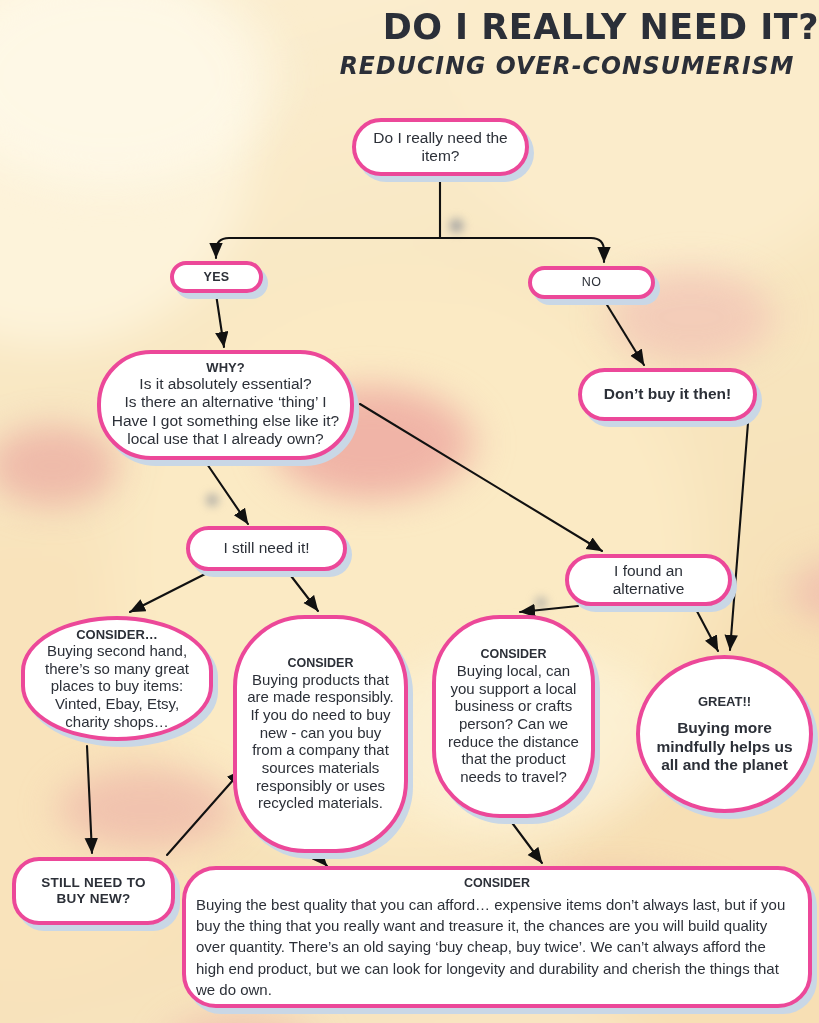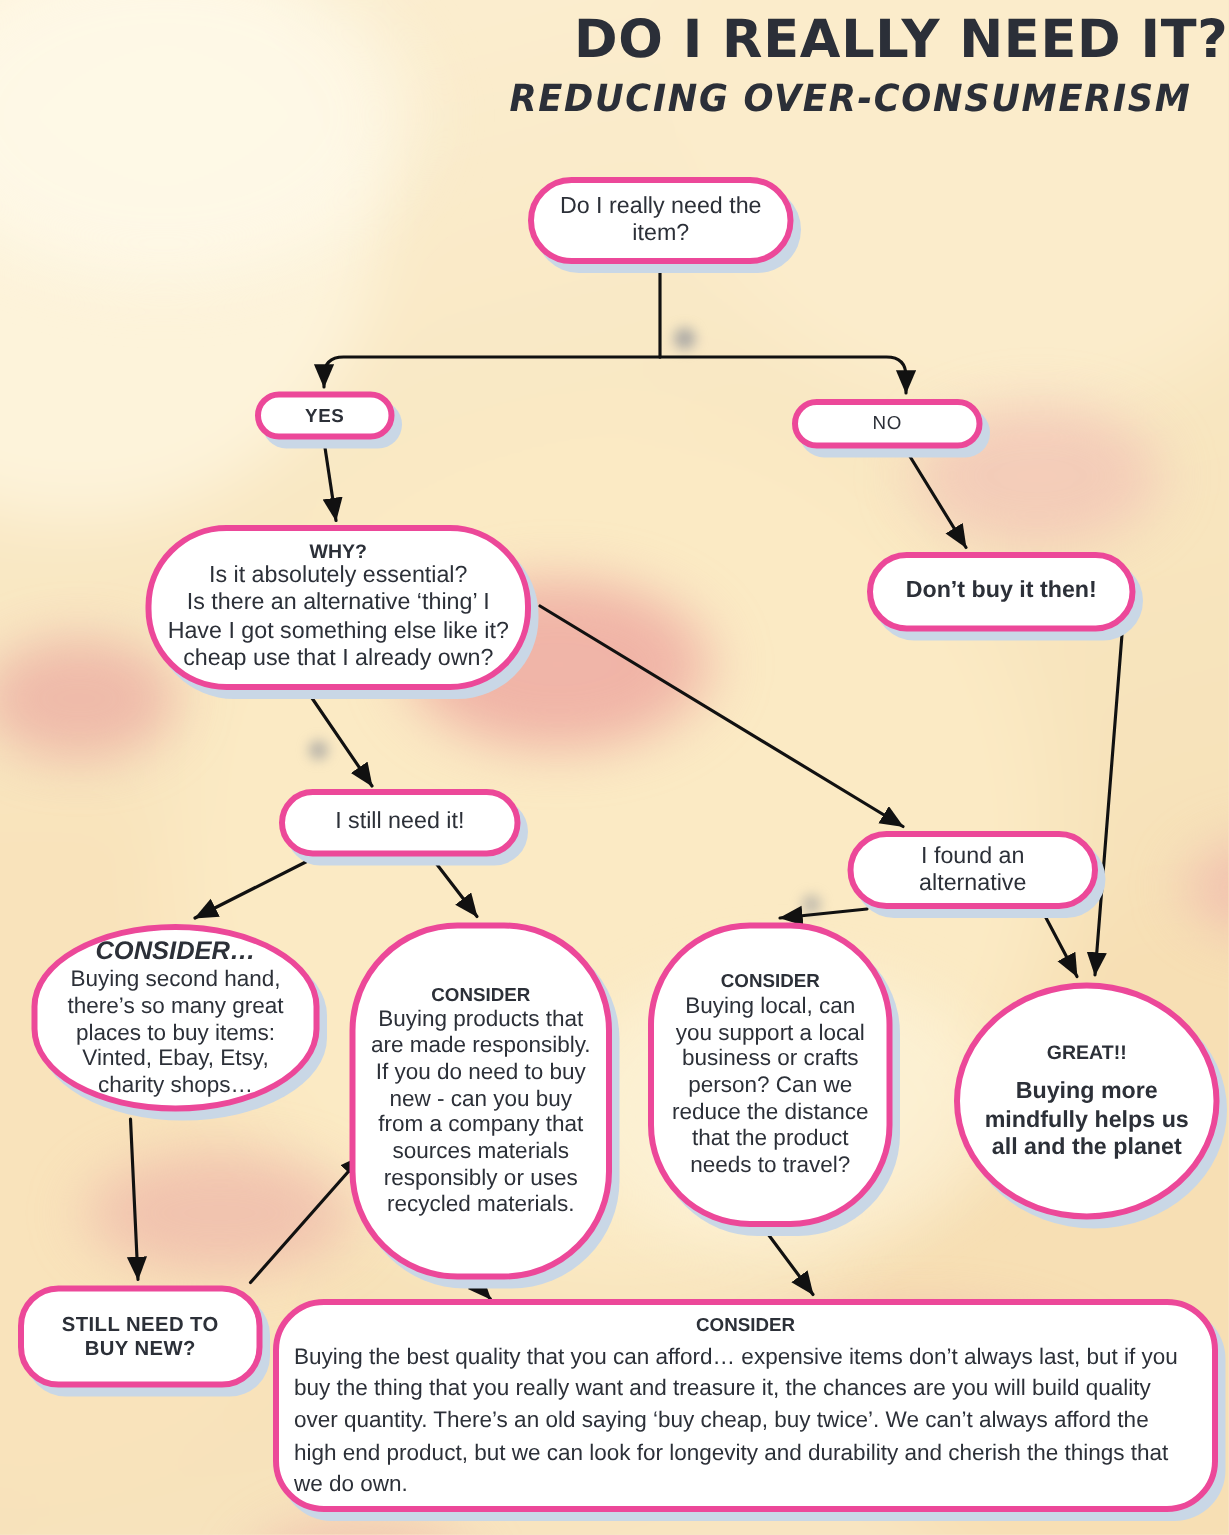--- a/index.html
+++ b/index.html
@@ -97,21 +97,21 @@
   #n-root   { left:352px; top:118px; width:177px; height:58px; border-radius:30px; font-size:15.5px; }
   #n-yes    { left:170px; top:261px; width:93px;  height:32px; border-radius:18px; font-size:12.5px; font-weight:700; letter-spacing:.4px;}
   #n-no     { left:528px; top:266px; width:127px; height:33px; border-radius:18px; font-size:12.5px; letter-spacing:.4px;}
   #n-why    { left:97px;  top:350px; width:257px; height:110px; border-radius:54px; font-size:15.5px; }
   #n-why .hd{ font-size:13px; margin-top:-2px; }
   #n-dont   { left:578px; top:368px; width:179px; height:53px; border-radius:28px; font-size:15.5px; font-weight:700; }
   #n-still  { left:186px; top:526px; width:161px; height:45px; border-radius:24px; font-size:15.5px; }
   #n-found  { left:565px; top:554px; width:167px; height:52px; border-radius:26px; font-size:15.5px; }
 
   #n-c1 { left:21px;  top:616px; width:192px; height:125px; border-radius:50%/44%; font-size:15px; }
-  #n-c1 .hd { font-size:17px;font-style:italic; }
+  #n-c1 .hd { font-size:13px; }
   #n-c2 { left:233px; top:615px; width:175px; height:238px; border-radius:72px; font-size:15px; }
   #n-c2 .hd { font-size:12.5px; }
   #n-c3 { left:432px; top:615px; width:163px; height:203px; border-radius:68px; font-size:15px; }
   #n-c3 .hd { font-size:12.5px; }
   #n-great { left:636px; top:655px; width:177px; height:158px; border-radius:50%; font-size:15.5px; font-weight:700; }
   #n-great .hd { font-size:13px; font-weight:700; margin-bottom:10px; }
 
   #n-need { left:12px; top:857px; width:163px; height:68px; border-radius:27px; font-size:13.5px; font-weight:700; letter-spacing:.3px;}
   #n-big {
     left:182px; top:866px; width:630px; height:142px;
@@ -187,21 +187,21 @@
 
 <div class="node pill" id="n-no">
   <span class="bd">NO</span>
 </div>
 
 <div class="node soft-rect" id="n-why">
   <span class="hd">WHY?</span>
   <span class="bd">Is it absolutely essential?</span>
   <span class="bd">Is there an alternative ‘thing’ I</span>
   <span class="bd">Have I got something else like it?</span>
-  <span class="bd">cheap use that I already own?</span>
+  <span class="bd">local use that I already own?</span>
 </div>
 
 <div class="node pill" id="n-dont">
   <span class="bd">Don’t buy it then!</span>
 </div>
 
 <div class="node pill" id="n-still">
   <span class="bd">I still need it!</span>
 </div>
 

